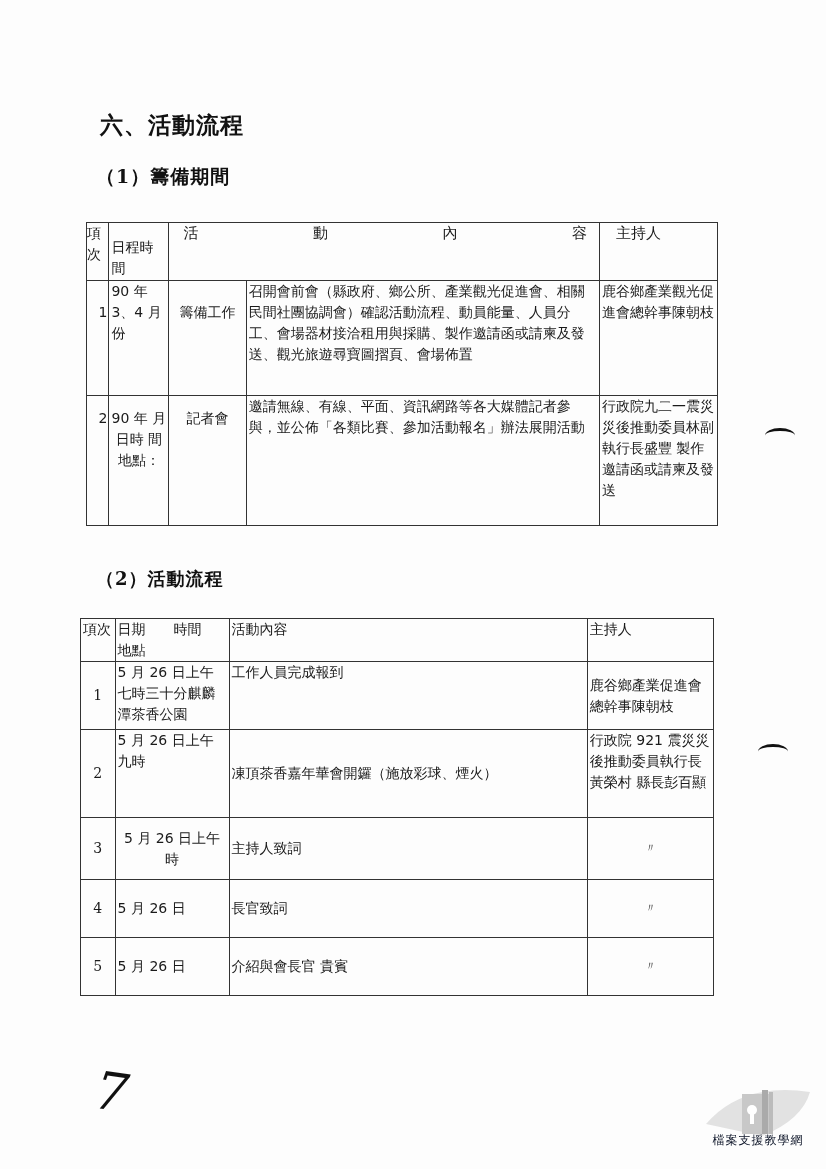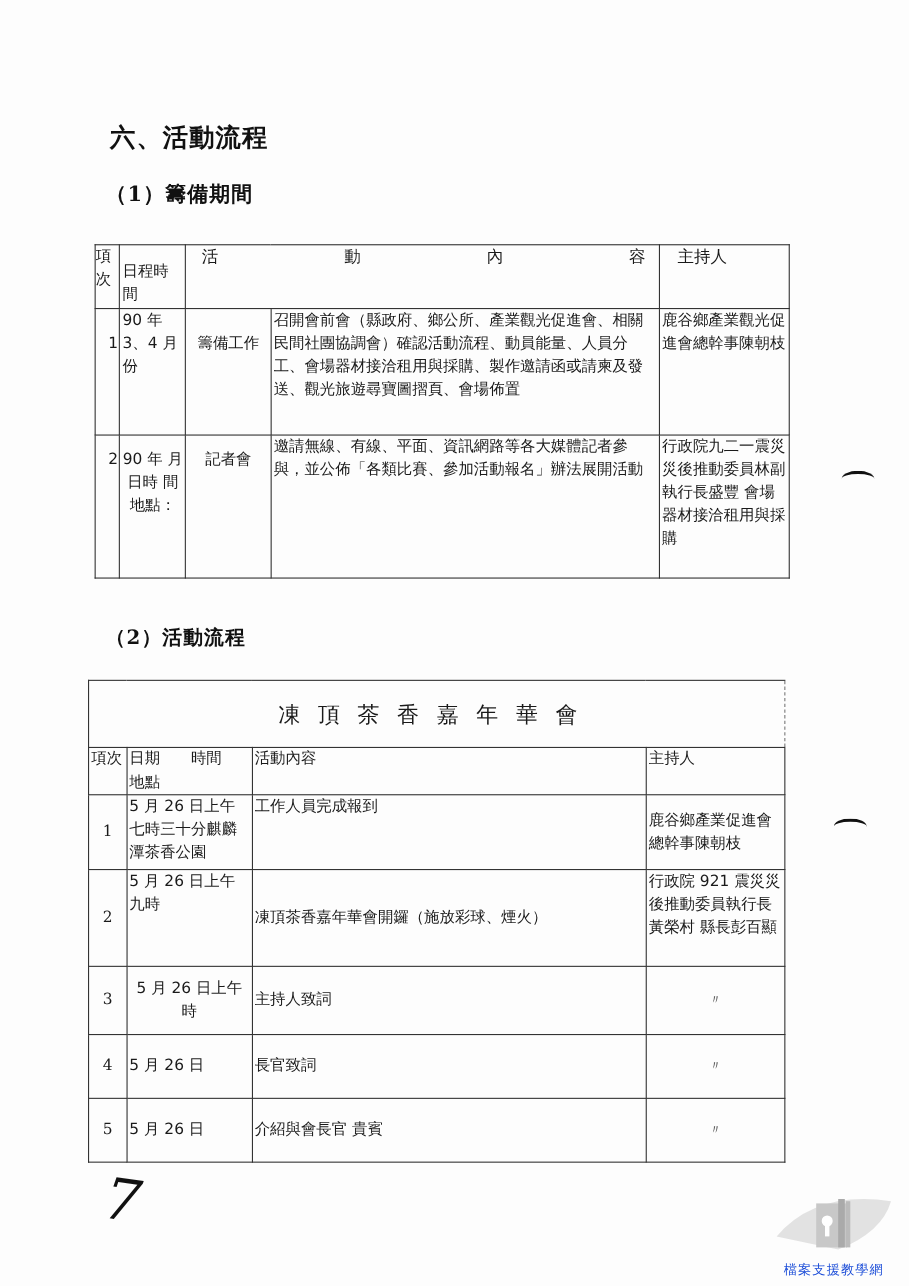--- a/index.html
+++ b/index.html
@@ -35,21 +35,21 @@
   #t2 .c3 { width: 124px; }
   .event-title { text-align: center; font-size: 20px; letter-spacing: 16px; height: 60px; line-height: 56px;
                  font-family: "DejaVu Serif", "Liberation Serif", serif; vertical-align: middle; border-right: 1px dashed #777; }
   .ditto { text-align: center; font-size: 12px; color: #555; vertical-align: middle; }
   .mid { vertical-align: middle; margin-left: 28px; }
   .idx2 { text-align: center; vertical-align: middle; font-family: "DejaVu Serif", "Liberation Serif", serif; }
 
   .handnum { left: 95px; top: 1062px; font-size: 52px; font-style: italic; font-family: "DejaVu Serif", serif; transform: rotate(8deg); color: #111; }
   .smudge { width: 30px; height: 12px; border-top: 3px solid #111; border-radius: 50% 50% 0 0; }
   .logo { left: 702px; top: 1080px; width: 112px; height: 85px; }
-  .logo-text { position: absolute; left: 0; bottom: 2px; width: 112px; text-align: center; font-size: 12px; color: #1d4ed8;
+  .logo-text { position: absolute; left: 0; bottom: 16px; width: 112px; text-align: center; font-size: 12px; color: #0f172a;
                font-family: "DejaVu Sans", sans-serif; letter-spacing: 1px; }
 </style>
 </head>
 <body>
 
 <div class="abs h1">六、活動流程</div>
 <div class="abs h2">（1）籌備期間</div>
 
 <table id="t1">
   <colgroup>
@@ -78,38 +78,35 @@
     <td>90 年 3、4 月份</td>
     <td style="padding-top:21px; text-align:center">籌備工作</td>
     <td>召開會前會（縣政府、鄉公所、產業觀光促進會、相關民間社團協調會）確認活動流程、動員能量、人員分工、會場器材接洽租用與採購、製作邀請函或請柬及發送、觀光旅遊尋寶圖摺頁、會場佈置</td>
     <td>鹿谷鄉產業觀光促進會總幹事陳朝枝</td>
   </tr>
   <tr style="height:130px">
     <td class="idx" style="padding-top:12px">2</td>
     <td style="padding-top:12px; text-align:center">90 年 月 日時 間 地點：</td>
     <td style="padding-top:12px; text-align:center">記者會</td>
     <td>邀請無線、有線、平面、資訊網路等各大媒體記者參與，並公佈「各類比賽、參加活動報名」辦法展開活動</td>
-    <td>行政院九二一震災災後推動委員林副執行長盛豐 會場器材接洽租用與採購</td>
+    <td>行政院九二一震災災後推動委員林副執行長盛豐 製作邀請函或請柬及發送</td>
   </tr>
 </tbody>
   </table>
 
 <div class="abs h3">（2）活動流程</div>
 
 <table id="t2">
   <colgroup>
       <col class="c0">
       <col class="c1">
       <col class="c2">
       <col class="c3">
     </colgroup>
   <tbody>
-      <tr>
-    <td colspan="4" class="event-title">凍頂茶香嘉年華會</td>
-  </tr>
   <tr style="height:40px">
     <td>項次</td>
     <td>
       <div>日期　　時間</div>
       <div>地點</div>
     </td>
     <td>活動內容</td>
     <td>主持人</td>
   </tr>
   <tr style="height:68px">

